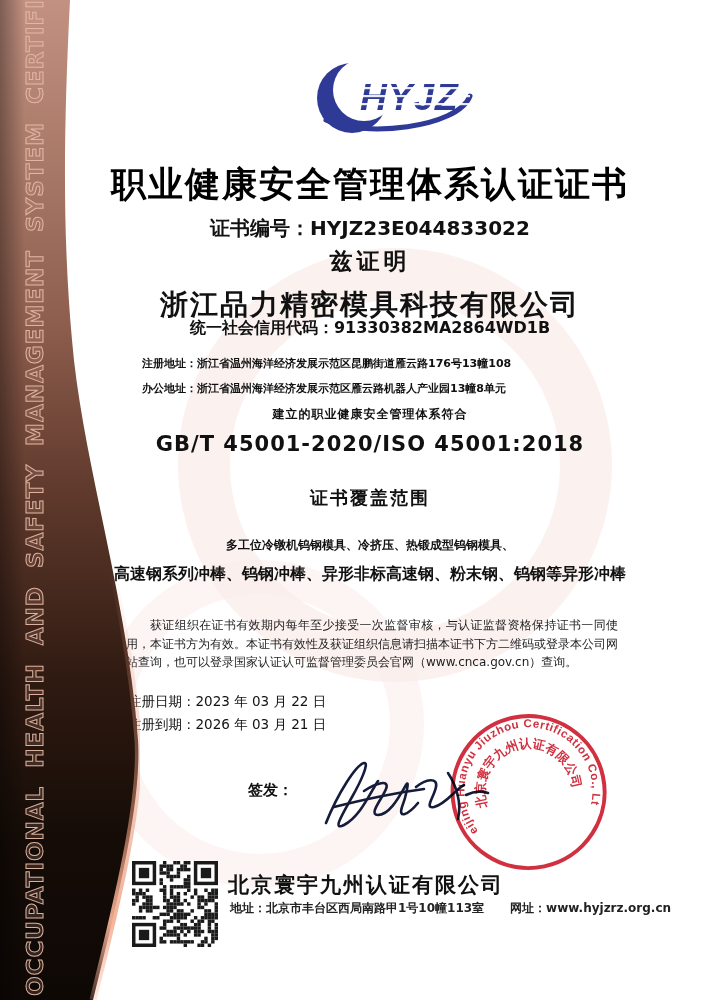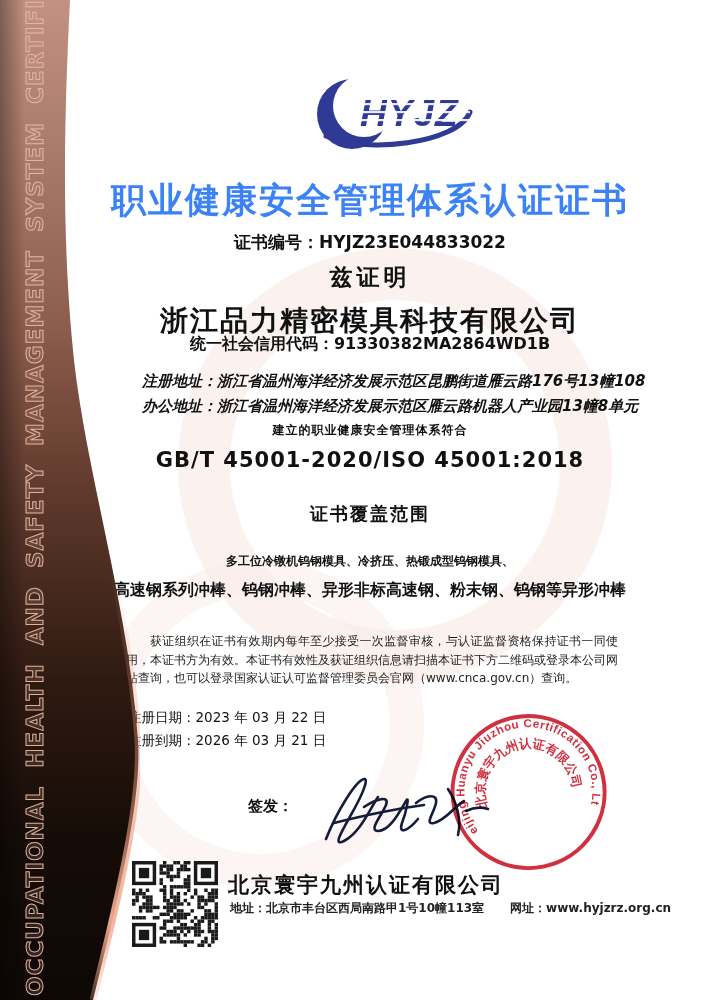--- a/index.html
+++ b/index.html
@@ -25,30 +25,30 @@
   
   .wm-ring{
     position:absolute;left:178px;top:248px;width:330px;height:330px;
     border:52px solid #f7e8e3;border-radius:50%;opacity:.55;z-index:0;
   }
   .wm-ring2{
     position:absolute;left:96px;top:560px;width:260px;height:260px;
     border:34px solid #f9ece8;border-radius:50%;opacity:.5;z-index:0;
   }
   
-  .content{position:absolute;left:70px;top:16px;width:600px;height:716px;z-index:2;}
+  .content{position:absolute;left:70px;top:0;width:600px;height:716px;z-index:2;}
   .abs{position:absolute;width:100%;}
   .ctr{text-align:center;}
   .logo{position:absolute;left:238px;top:58px;width:176px;height:82px;}
-  .title{top:161px;font-size:35px;font-weight:bold;letter-spacing:2px;color:#3b82f6;}
-  .certno{top:215px;font-size:17px;font-weight:bold;}
+  .title{top:161px;font-size:35px;font-weight:bold;letter-spacing:2px;color:#000000;}
+  .certno{top:215px;font-size:20px;font-weight:bold;}
   .declare{top:246px;font-size:23px;font-weight:bold;letter-spacing:4px;}
   .company{top:286px;font-size:28px;font-weight:bold;letter-spacing:2px;}
   .credit{top:318px;font-size:16px;font-weight:bold;}
-  .addr{left:72px;width:520px;font-size:15px;font-weight:600;font-style:italic;}
+  .addr{left:72px;width:520px;font-size:11px;font-weight:600;}
   .regaddr{top:356px;}
   .officeaddr{top:381px;}
   .conform{top:406px;font-size:12px;font-weight:bold;letter-spacing:1px;}
   .standard{top:432px;font-size:21px;font-weight:bold;letter-spacing:1px;}
   .scopetitle{top:486px;font-size:18px;font-weight:bold;letter-spacing:2px;font-family:Liberation Serif, serif;}
   .scope1{top:537px;font-size:12px;font-weight:600;}
   .scope2{top:564px;font-size:16px;font-weight:600;}
   .fineprint{
     top:616px;left:56px;width:492px;font-size:12px;line-height:1.55;
     text-indent:2em;color:#1d1d1d;text-align:justify;

